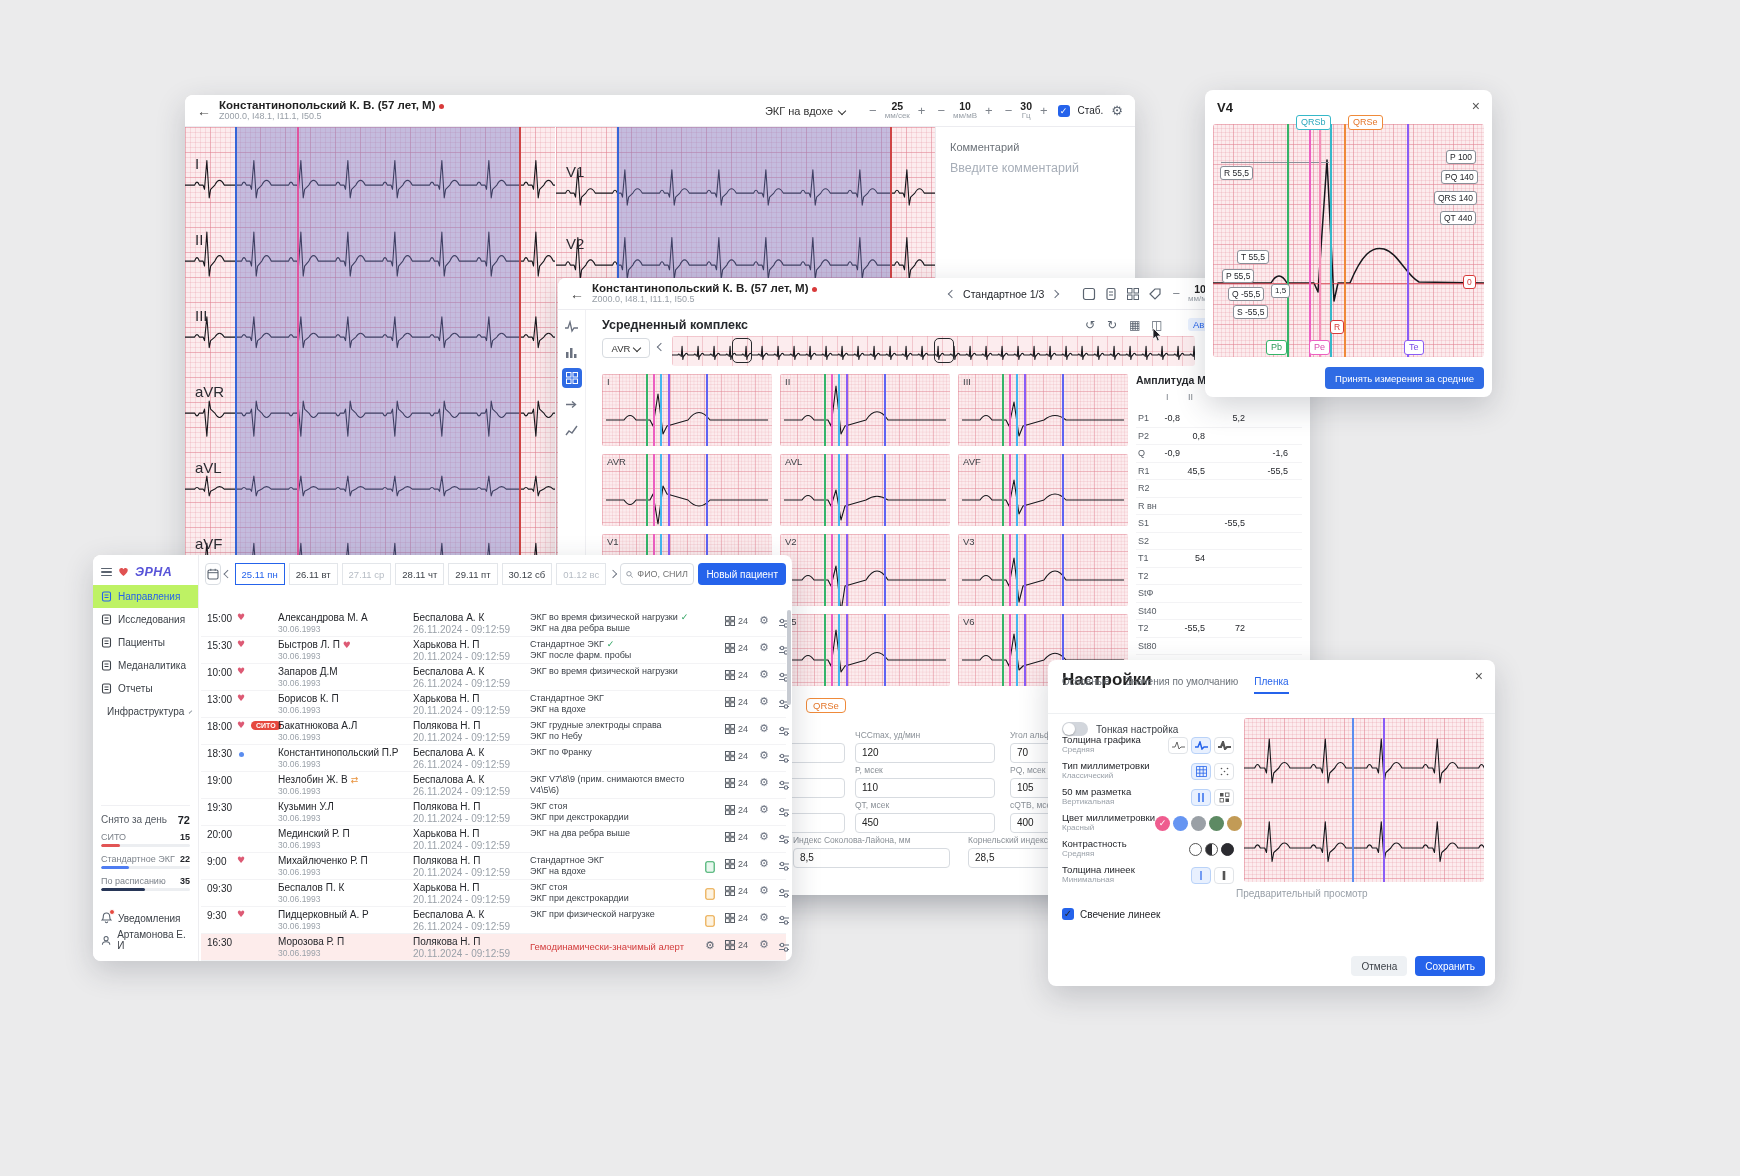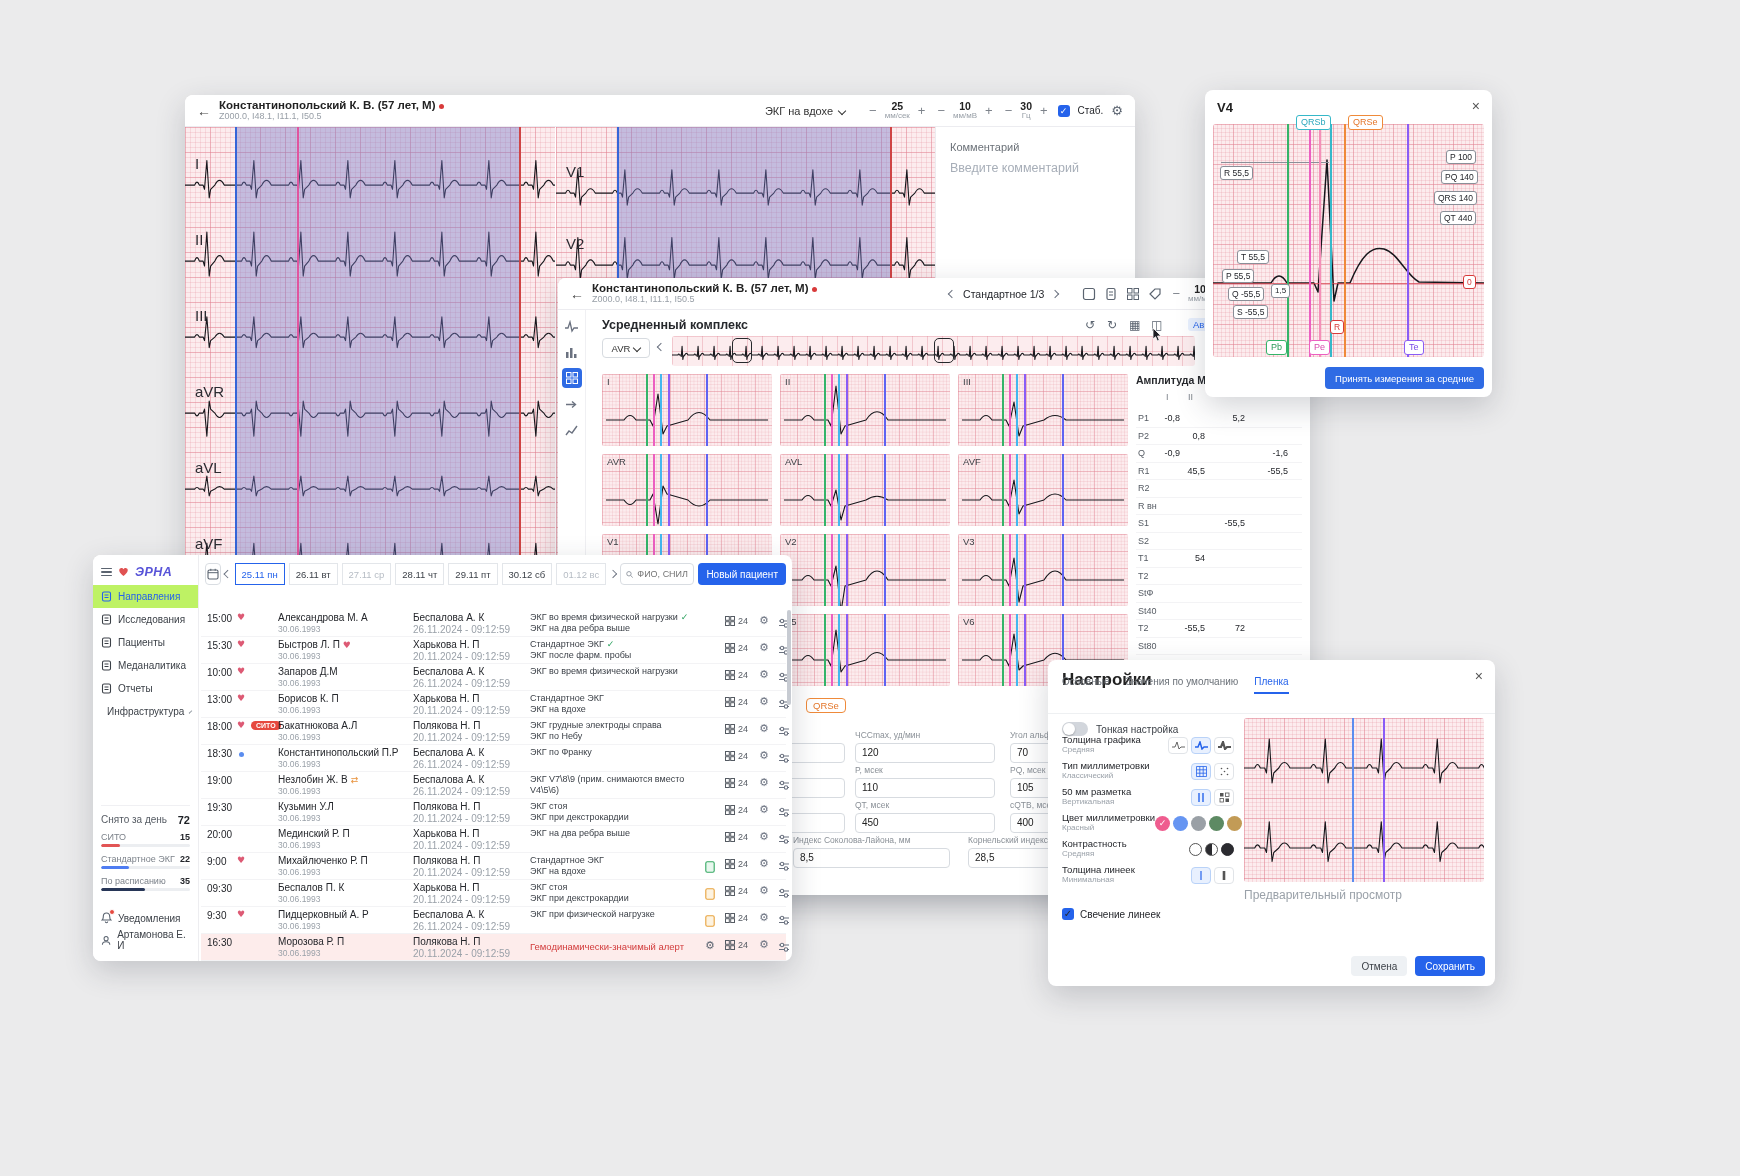--- a/index.html
+++ b/index.html
@@ -194,21 +194,21 @@
 .sbtn{width:20px;height:17px;border:1px solid #e1e4e8;border-radius:4px;display:flex;align-items:center;justify-content:center;background:#fff;cursor:pointer;color:#555}
 .sbtn.on{background:#e8f0fe;border-color:#b9d2f8;color:#2563eb}
 .dotc{width:15px;height:15px;border-radius:50%;cursor:pointer;display:flex;align-items:center;justify-content:center;color:#fff;font-size:9px}
 .cc{width:13px;height:13px;border-radius:50%;border:1.5px solid #555;cursor:pointer}
 .cc.half{background:linear-gradient(90deg,#2b2b30 50%,#fff 50%)}
 .cc.full{background:#2b2b30;border-color:#2b2b30}
 .glow-row{position:absolute;left:14px;top:248px;display:flex;align-items:center;gap:6px}
 .glow-row span{font-size:10px;color:#24262b}
 .preview{position:absolute;left:196px;top:58px;width:240px;height:164px;border-radius:3px;overflow:hidden}
 .pv-line{position:absolute;top:0;bottom:0;width:1.6px;z-index:2}
-.pv-lbl{position:absolute;left:196px;top:228px;font-size:12px;color:#9aa1a9}
+.pv-lbl{position:absolute;left:188px;top:228px;font-size:10px;color:#9aa1a9}
 .set-foot{position:absolute;right:10px;bottom:10px;display:flex;gap:8px}
 .btn-ghost{height:20px;background:#eef1f4;color:#3c4148;border:none;border-radius:4px;font-size:10px;padding:0 10px;cursor:pointer;font-family:"Liberation Sans",sans-serif}
 .btn-save{height:20px;background:#2563eb;color:#fff;border:none;border-radius:4px;font-size:10px;padding:0 10px;cursor:pointer;font-family:"Liberation Sans",sans-serif}
 </style>
 </head>
 <body>
 
 <div class="win" id="w-ecg">
   <div class="wh">
     <span class="back">←</span>

